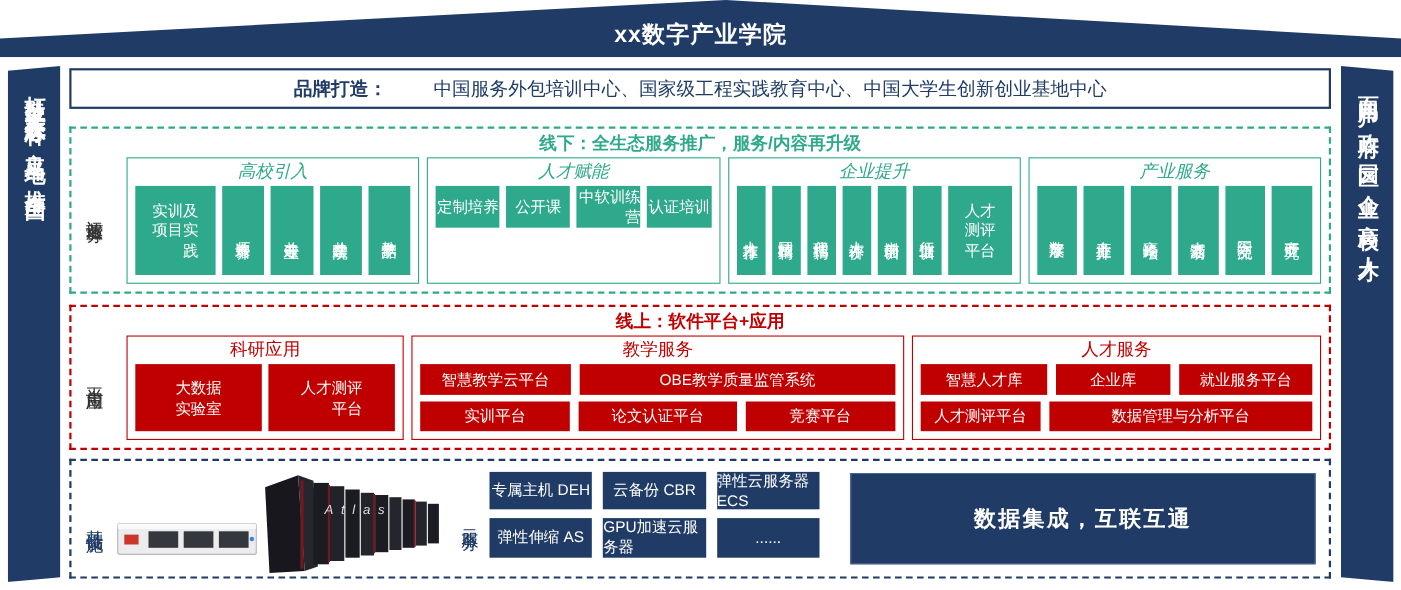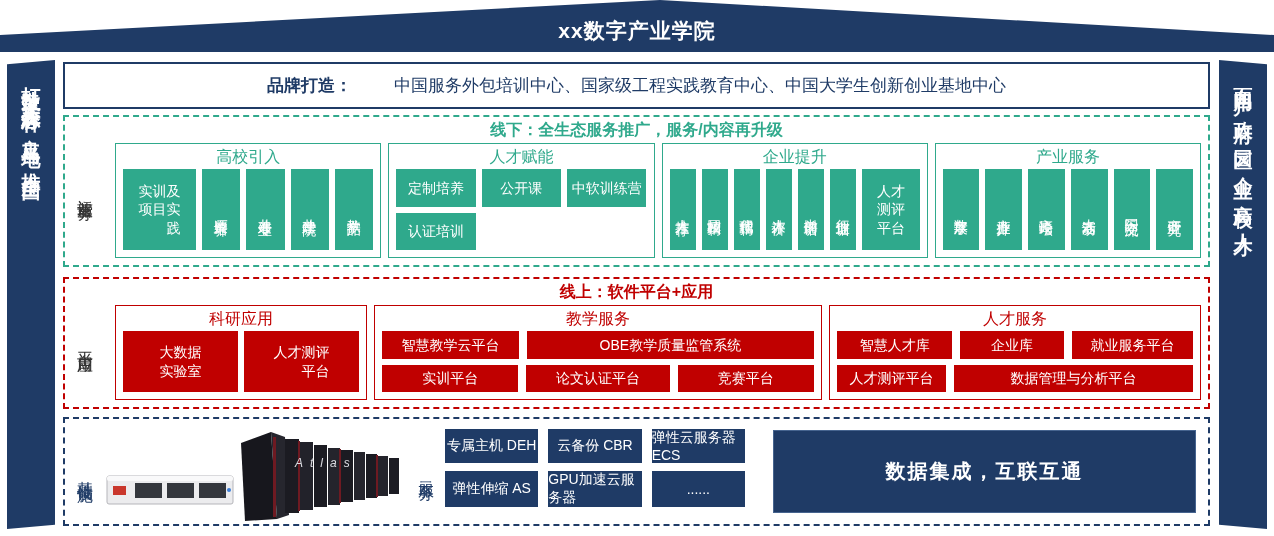--- a/index.html
+++ b/index.html
@@ -13,21 +13,21 @@
 
   
   .pillar { position:absolute; top:60px; width:48px; height:469px; background:#1F3B66;
             display:flex; justify-content:center; }
   .pillar-left  { left:7px;    clip-path:polygon(0 0.9%,100% 0,100% 99.1%,0 100%); }
   .pillar-right { left:1219px; clip-path:polygon(0 0,100% 0.9%,100% 100%,0 99.1%); }
   .pillar-text { writing-mode:vertical-rl; text-orientation:upright;
                  color:#fff; font-size:19px; font-weight:bold; letter-spacing:3px; padding-top:12px; }
 
   
-  .brand { position:absolute; left:63px; top:62px; width:1147px; height:47px;
+  .brand { position:absolute; left:63px; top:62px; width:1147px; height:37px;
            border:2px solid #1F3B66; background:#fff; display:flex; align-items:center;
            justify-content:center; font-size:17px; color:#1F3B66;gap:40px; }
   .brand b { font-weight:bold; margin-right:2px; }
 
   
   .section { position:absolute; left:63px; width:1147px; background:#fff; }
   .sec-header { position:absolute; left:0; right:0; top:3px; text-align:center;
                 font-size:16px; font-weight:bold; }
   .side-label { position:absolute; left:9px; top:50%; transform:translateY(-50%);
                 writing-mode:vertical-rl; text-orientation:upright;
@@ -42,23 +42,23 @@
           color:#fff; font-size:14px; text-align:right; line-height:1.3; }
   .tile .w2 { display:inline-block; width:2em; }
   .tile .w3 { display:inline-block; width:3em; }
   .tile .w4 { display:inline-block; width:4em; }
   .vert { writing-mode:vertical-rl; text-orientation:upright; letter-spacing:1px; }
 
   
   #ops { top:115px; height:152px; border:2px dashed #2FA98C; }
   #ops .sec-header { color:#2FA98C; }
   #ops .group { border:1px solid #2FA98C; }
-  #ops .group-title { color:#2FA98C; }
+  #ops .group-title { color:#2FA98C;font-style:italic; }
   #ops .tile { background:#2FA98C; }
-  .grid2x2 { display:grid; grid-template-columns:1fr 1fr 1fr; grid-template-rows:1fr 1fr; gap:6px;
+  .grid2x2 { display:grid; grid-template-columns:1fr 1fr 1fr 1fr; grid-template-rows:1fr 1fr; gap:6px;
              flex:1; padding:0 7px 7px; }
   .grid2x2 .tile { flex:none; }
   .tile.wide { flex:1.9; }
   .tile.xwide { flex:2.2; }
 
   
   #plat { top:277px; height:132px; border:2px dashed #C00000; }
   #plat .sec-header { color:#C00000; }
   #plat .group { border:1px solid #C00000; }
   #plat .group-title { color:#C00000; }

